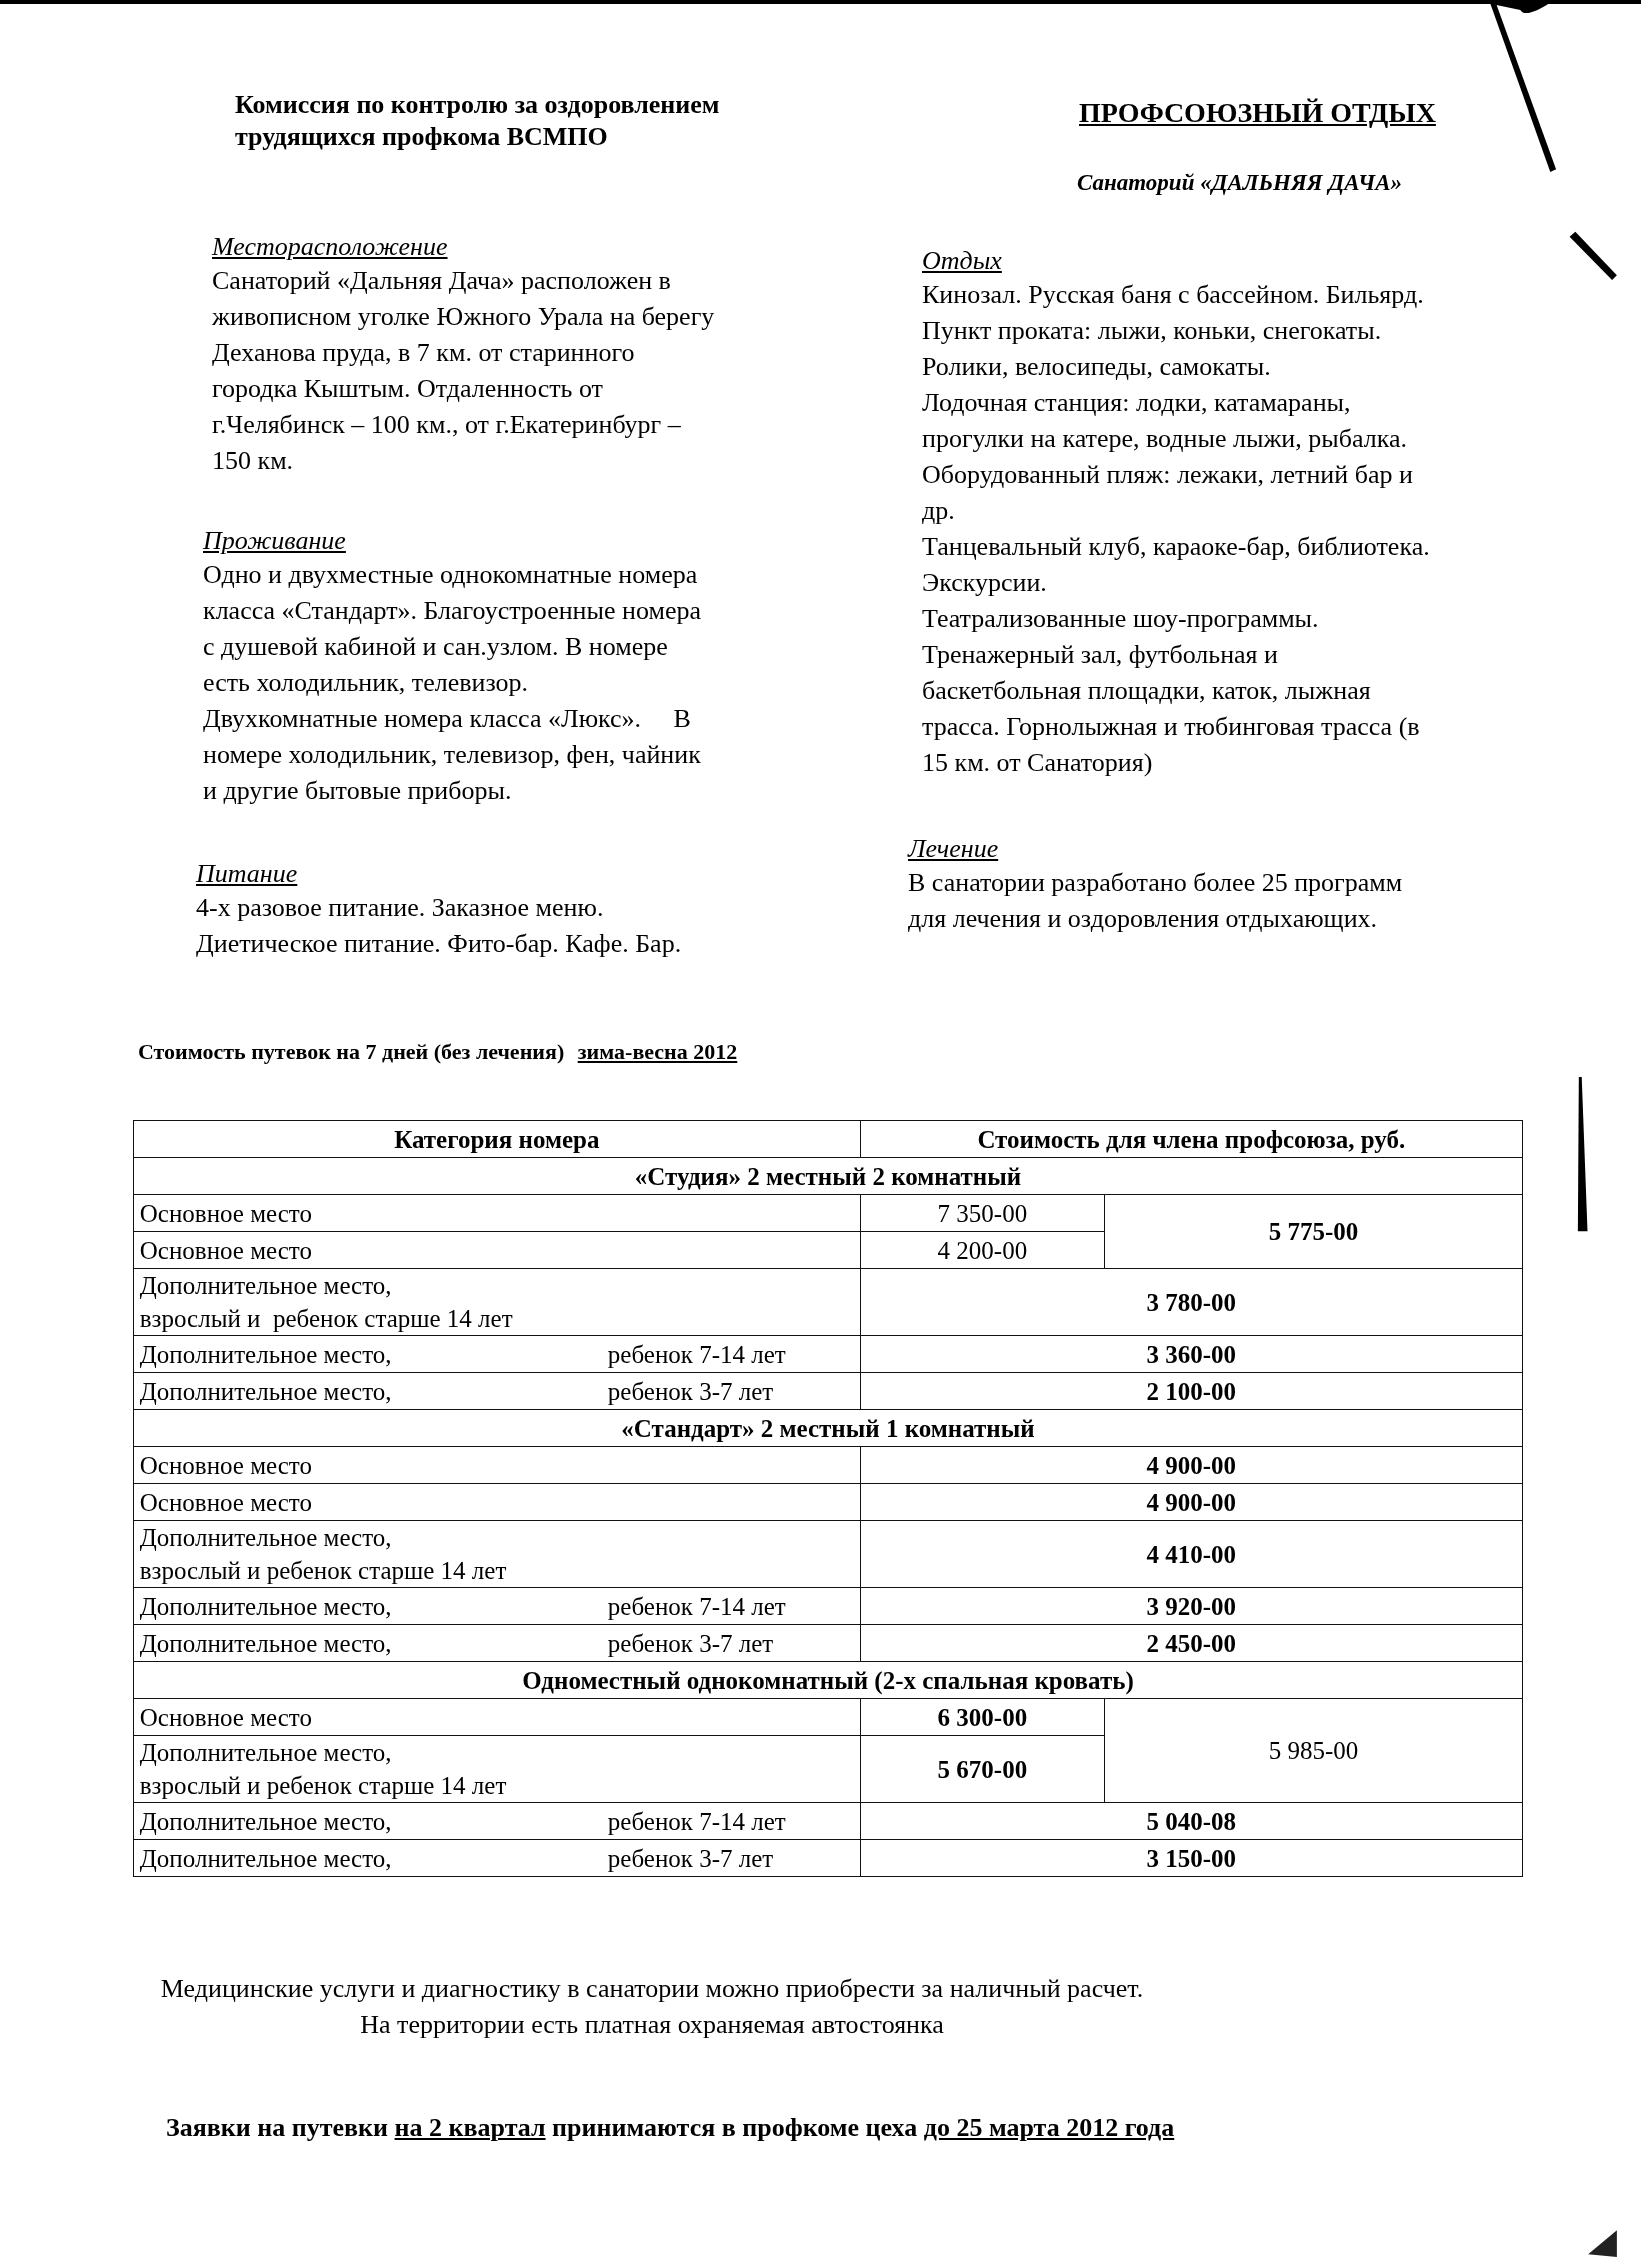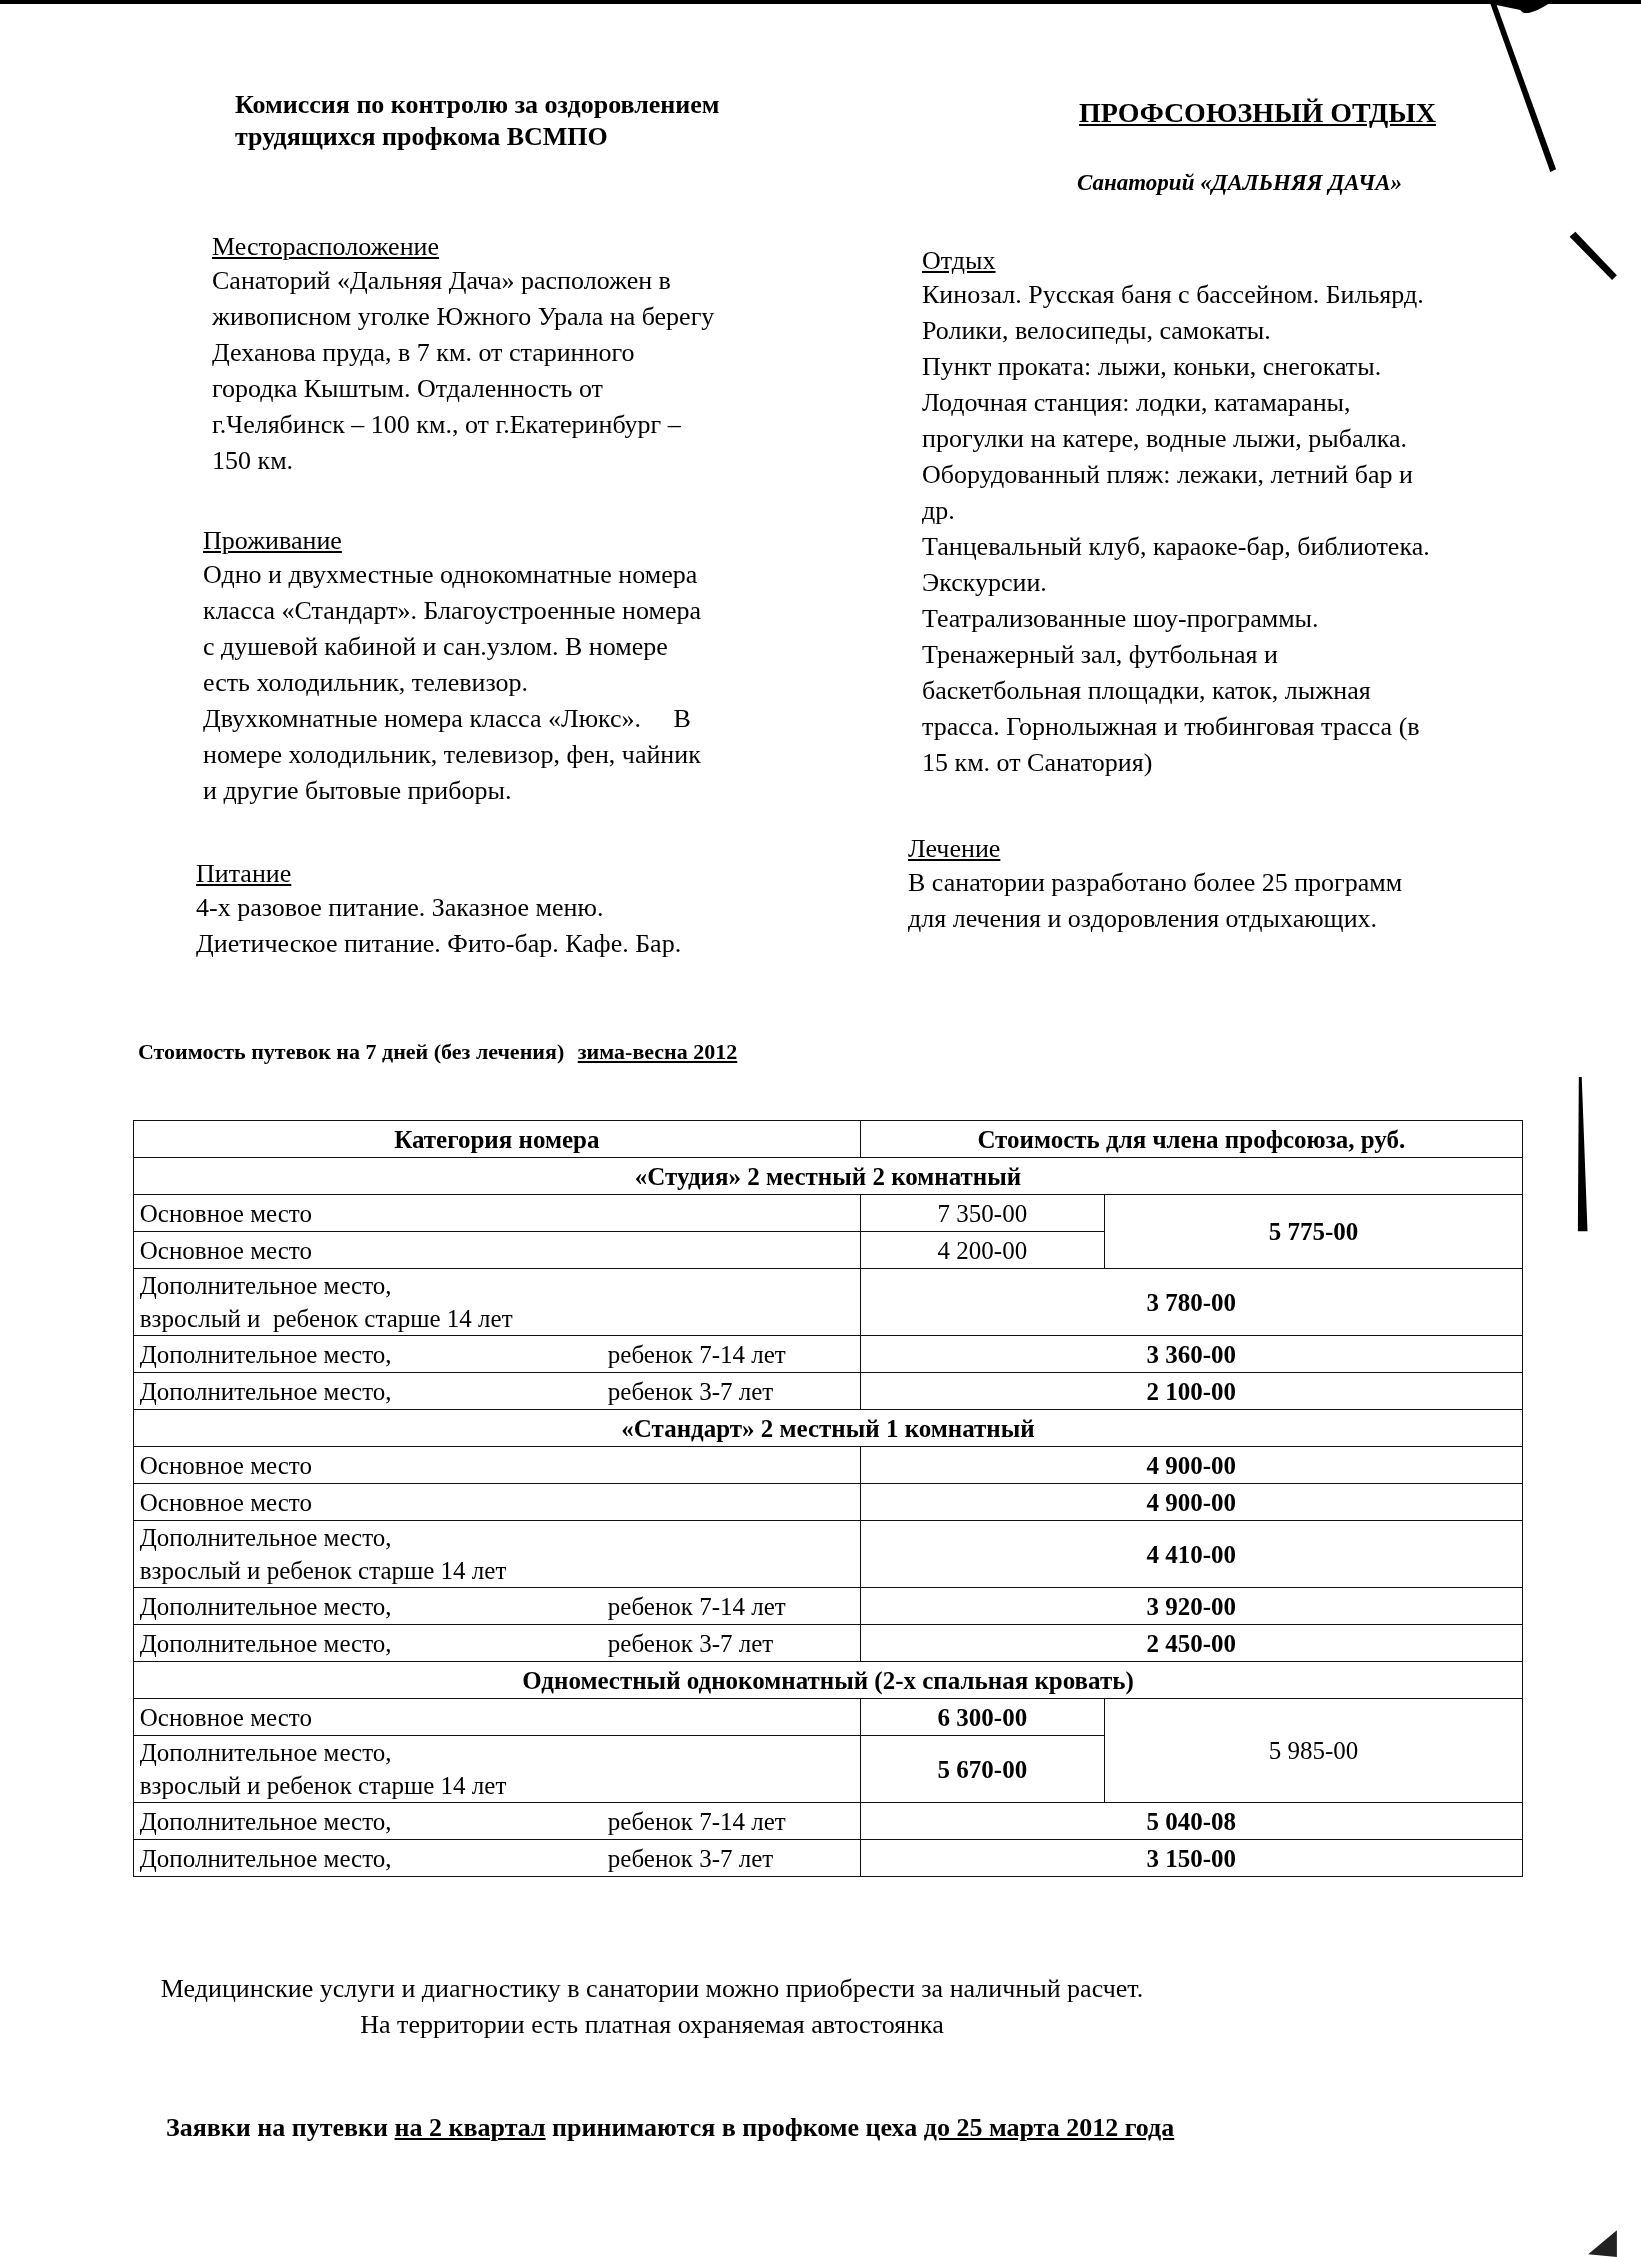--- a/index.html
+++ b/index.html
@@ -8,21 +8,21 @@
     font-family: "Liberation Serif", "DejaVu Serif", serif; color: #000;
   }
   .topstrip { position: absolute; left: 0; top: 0; width: 1641px; height: 3.9px; background: #000; }
   .scan-mark { position: absolute; }
 
   .org-title { position: absolute; left: 235px; top: 89px; font-weight: bold; font-size: 26px; line-height: 32px; }
   .brand-title { position: absolute; left: 1079px; top: 97px; font-weight: bold; font-size: 28px; text-decoration: underline; }
   .brand-sub { position: absolute; left: 1077px; top: 170px; font-weight: bold; font-style: italic; font-size: 23px; }
 
   .section { position: absolute; font-size: 26px; line-height: 36px; }
-  .section h3 { margin: 0; font-weight: normal; text-decoration: underline; font-size: 26px; line-height: 33px; }
+  .section h3 { margin: 0; font-weight: normal; font-style: italic; text-decoration: underline; font-size: 26px; line-height: 33px; }
   .section p { margin: 0; }
 
   .price-title { position: absolute; left: 138px; top: 1039px; font-weight: bold; font-size: 22px; }
   .price-title u { margin-left: 13.5px; }
 
   table.prices {
     position: absolute; left: 133px; top: 1120px; width: 1390px;
     border-collapse: collapse; font-size: 25px;
   }
   table.prices td, table.prices th { border: 1.9px solid #111; padding: 0 5.8px; height: 36px; line-height: 33px; }
@@ -83,22 +83,22 @@
 
 <div class="section" style="left:196px;top:857px;">
   <h3>Питание</h3>
   <p>4-х разовое питание. Заказное меню.</p>
   <p>Диетическое питание. Фито-бар. Кафе. Бар.</p>
 </div>
 
 <div class="section" style="left:922px;top:244px;">
   <h3>Отдых</h3>
   <p>Кинозал. Русская баня с бассейном. Бильярд.</p>
+  <p>Пункт проката: лыжи, коньки, снегокаты.</p>
   <p>Ролики, велосипеды, самокаты.</p>
-  <p>Пункт проката: лыжи, коньки, снегокаты.</p>
   <p>Лодочная станция: лодки, катамараны,</p>
   <p>прогулки на катере, водные лыжи, рыбалка.</p>
   <p>Оборудованный пляж: лежаки, летний бар и</p>
   <p>др.</p>
   <p>Танцевальный клуб, караоке-бар, библиотека.</p>
   <p>Экскурсии.</p>
   <p>Театрализованные шоу-программы.</p>
   <p>Тренажерный зал, футбольная и</p>
   <p>баскетбольная площадки, каток, лыжная</p>
   <p>трасса. Горнолыжная и тюбинговая трасса (в</p>

